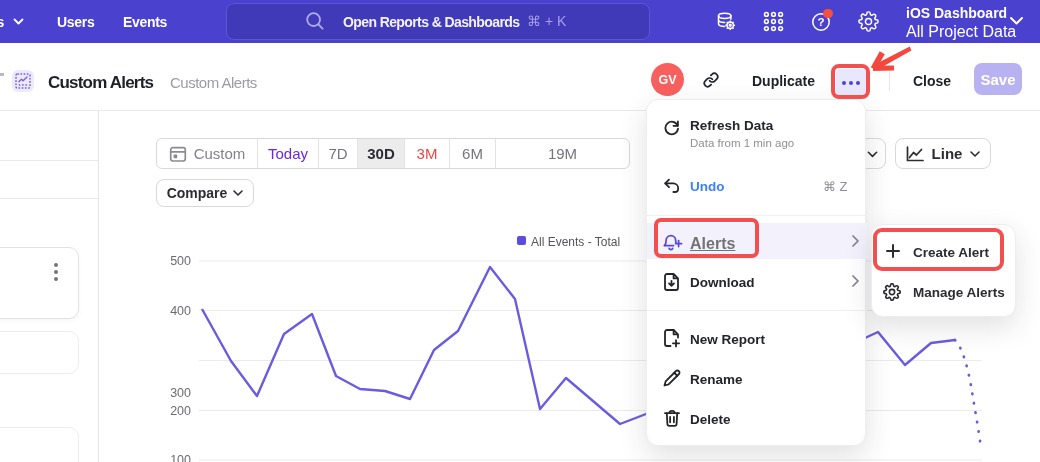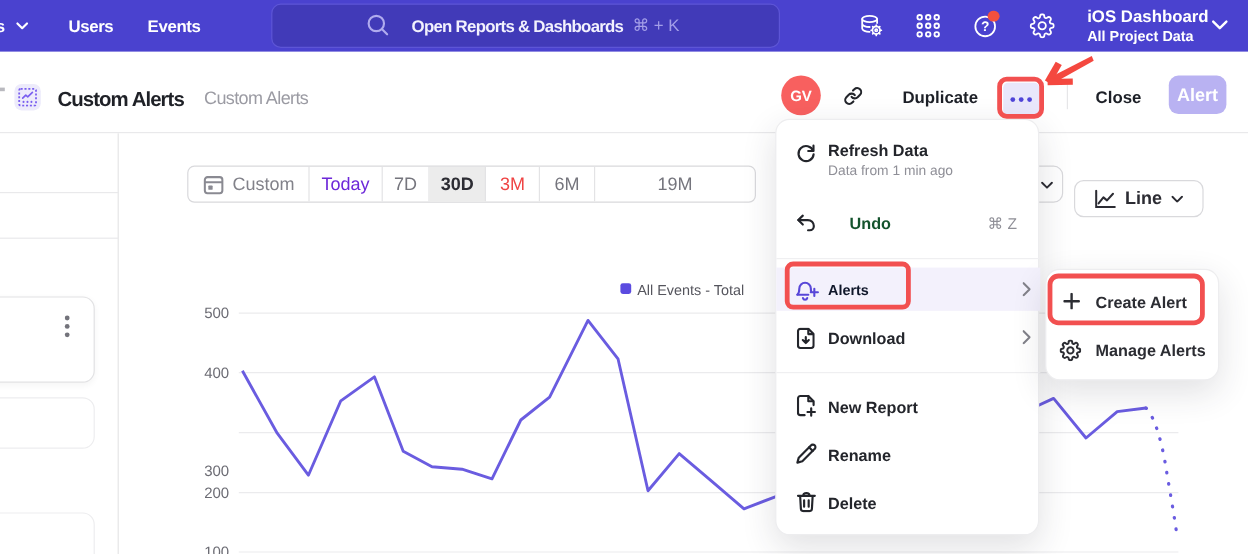--- a/index.html
+++ b/index.html
@@ -56,27 +56,32 @@
           </svg>
         Custom</div>
       <div style="width:61px;display:flex;align-items:center;justify-content:center;border-right:1px solid #e3e3e5;color:#6d28d9;font-size:15px;">Today</div>
       <div style="width:39px;display:flex;align-items:center;justify-content:center;border-right:1px solid #e3e3e5;color:#75757d;font-size:15px;">7D</div>
       <div style="width:47px;display:flex;align-items:center;justify-content:center;border-right:1px solid #e3e3e5;color:#2c2c33;font-weight:700;font-size:15px;background:#ececec;">30D</div>
       <div style="width:45px;display:flex;align-items:center;justify-content:center;border-right:1px solid #e3e3e5;color:#ef4444;font-size:15px;">3M</div>
       <div style="width:46px;display:flex;align-items:center;justify-content:center;border-right:1px solid #e3e3e5;color:#75757d;font-size:15px;">6M</div>
       <div style="flex:1;display:flex;align-items:center;justify-content:center;color:#75757d;font-size:15px;">19M</div>
     </div>
 
+    <div class="abs" style="left:156px;top:68px;width:98px;height:28px;border:1px solid #d9d9dc;border-radius:8px;background:#fff;display:flex;align-items:center;justify-content:center;gap:6px;font-size:14px;font-weight:700;color:#2c2c33;">Compare
+      <svg width="10" height="6" viewBox="0 0 10 6" fill="none">
+          <path d="M1 1 L5 5 L9 1" stroke="#2c2c33" stroke-width="1.6" stroke-linecap="round" stroke-linejoin="round"></path>
+        </svg>
+    </div>
 
     <div class="abs" style="left:840px;top:27px;width:46px;height:31px;border:1px solid #d9d9dc;border-radius:8px;background:#fff;"></div>
     <svg class="abs" style="left:867px;top:40px;" width="11" height="7" viewBox="0 0 11 7" fill="none">
         <path d="M1.4 1.3 L5.5 5.4 L9.6 1.3" stroke="#2c2c33" stroke-width="1.6" stroke-linecap="round" stroke-linejoin="round"></path>
       </svg>
 
-    <div class="abs" style="left:895px;top:39px;width:108px;height:31px;border:1px solid #d9d9dc;border-radius:8px;background:#fff;display:flex;align-items:center;justify-content:center;gap:8px;font-size:15px;font-weight:700;color:#2c2c33;">
+    <div class="abs" style="left:895px;top:27px;width:96px;height:31px;border:1px solid #d9d9dc;border-radius:8px;background:#fff;display:flex;align-items:center;justify-content:center;gap:8px;font-size:15px;font-weight:700;color:#2c2c33;">
       <svg width="18" height="16" viewBox="0 0 18 16" fill="none">
           <path d="M1.5 1 L1.5 14.5 L17 14.5" stroke="#2c2c33" stroke-width="1.7" stroke-linecap="round"></path>
           <path d="M3.5 11.5 L7.5 6.5 L10.5 9 L15.5 3.5" stroke="#2c2c33" stroke-width="1.7" stroke-linecap="round" stroke-linejoin="round"></path>
         </svg>
       Line
       <svg width="10" height="6" viewBox="0 0 10 6" fill="none">
           <path d="M1 1 L5 5 L9 1" stroke="#2c2c33" stroke-width="1.6" stroke-linecap="round" stroke-linejoin="round"></path>
         </svg>
     </div>
   </div>
@@ -131,21 +136,21 @@
     <svg class="abs" style="left:811px;top:12px;" width="23" height="20" viewBox="0 0 23 20" fill="none">
       <circle cx="10" cy="10" r="8.2" stroke="#fff" stroke-width="1.5"></circle>
       <text x="10" y="14.2" text-anchor="middle" font-size="11.5" font-weight="700" fill="#fff" font-family="Liberation Sans, sans-serif">?</text>
     </svg>
     <div class="abs" style="left:823.2px;top:8.8px;width:9.6px;height:9.6px;border-radius:50%;background:#f4503e;"></div>
     <svg class="abs" style="left:858px;top:11px;" width="21" height="21" viewBox="0 0 24 24" fill="none">
       <path d="M12 15.5 A3.5 3.5 0 1 0 12 8.5 A3.5 3.5 0 1 0 12 15.5 Z" stroke="#fff" stroke-width="1.7"></path>
       <path d="M19.4 15a1.65 1.65 0 0 0 .33 1.82l.06.06a2 2 0 1 1-2.83 2.83l-.06-.06a1.65 1.65 0 0 0-1.82-.33 1.65 1.65 0 0 0-1 1.51V21a2 2 0 1 1-4 0v-.09A1.65 1.65 0 0 0 9 19.4a1.65 1.65 0 0 0-1.82.33l-.06.06a2 2 0 1 1-2.83-2.83l.06-.06a1.65 1.65 0 0 0 .33-1.82 1.65 1.65 0 0 0-1.51-1H3a2 2 0 1 1 0-4h.09A1.65 1.65 0 0 0 4.6 9a1.65 1.65 0 0 0-.33-1.82l-.06-.06a2 2 0 1 1 2.83-2.83l.06.06a1.65 1.65 0 0 0 1.82.33H9a1.65 1.65 0 0 0 1-1.51V3a2 2 0 1 1 4 0v.09a1.65 1.65 0 0 0 1 1.51 1.65 1.65 0 0 0 1.82-.33l.06-.06a2 2 0 1 1 2.83 2.83l-.06.06a1.65 1.65 0 0 0-.33 1.82V9a1.65 1.65 0 0 0 1.51 1H21a2 2 0 1 1 0 4h-.09a1.65 1.65 0 0 0-1.51 1z" stroke="#fff" stroke-width="1.7" stroke-linejoin="round"></path>
     </svg>
     <div class="abs" style="left:906px;top:5px;font-size:14px;font-weight:700;">iOS Dashboard</div>
-    <div class="abs" style="left:906px;top:23px;font-size:12px;font-weight:700;">All Project Data</div>
+    <div class="abs" style="left:906px;top:23px;font-size:16px;font-weight:400;">All Project Data</div>
     <svg class="abs" style="left:1009px;top:16px;" width="15" height="10" viewBox="0 0 15 10" fill="none">
         <path d="M2 2 L7.5 7.5 L13 2" stroke="#fff" stroke-width="2" stroke-linecap="round" stroke-linejoin="round"></path>
       </svg>
   </div>
 
   <div class="abs" id="header" style="left:0;top:43px;width:1040px;height:68px;background:#fff;border-bottom:1px solid #e9e9eb;z-index:5;">
     <div class="abs" style="left:0;top:30px;width:4px;height:3px;background:#b9b9bf;"></div>
     <div class="abs" style="left:12px;top:27px;width:22px;height:22px;background:#edebfb;border-radius:6px;"></div>
     <svg class="abs" style="left:15px;top:30px;" width="16" height="16" viewBox="0 0 16 16" fill="none">
       <rect x="1" y="1" width="14" height="14" rx="1.2" stroke="#7a5ff0" stroke-width="1.5" stroke-dasharray="1.7 1.5"></rect>
@@ -164,51 +169,51 @@
       </svg>
     <div class="abs" style="left:752px;top:30px;font-size:14px;font-weight:700;color:#1d2027;">Duplicate</div>
 
     <div class="abs" style="left:836px;top:26px;width:30px;height:27px;background:#e9e7fb;border-radius:4px;display:flex;align-items:center;justify-content:center;gap:3px;">
       <div style="width:4px;height:4px;border-radius:50%;background:#4f44d8;"></div>
       <div style="width:4px;height:4px;border-radius:50%;background:#4f44d8;"></div>
       <div style="width:4px;height:4px;border-radius:50%;background:#4f44d8;"></div>
     </div>
     <div class="abs" style="left:889px;top:27px;width:1px;height:21px;background:#e6e6e8;"></div>
     <div class="abs" style="left:913px;top:30px;font-size:14px;font-weight:700;color:#1d2027;">Close</div>
-    <div class="abs" style="left:974px;top:20px;width:48px;height:32px;background:#b9b2f2;border-radius:8px;color:#fff;font-size:15px;font-weight:700;display:flex;align-items:center;justify-content:center;">Alert</div>
+    <div class="abs" style="left:974px;top:20px;width:48px;height:32px;background:#b9b2f2;border-radius:8px;color:#fff;font-size:15px;font-weight:700;display:flex;align-items:center;justify-content:center;">Save</div>
   </div>
 
   <div class="abs" id="menu" style="left:646px;top:99px;width:220px;height:347px;background:#fff;border:1px solid #ededef;border-radius:12px;box-shadow:0 10px 28px rgba(40,40,60,0.14);z-index:8;">
 
     <svg class="abs" style="left:16px;top:19px;" width="17" height="17" viewBox="0 0 17 17" fill="none">
         <path d="M14.6 6.7 A 6.3 6.3 0 1 0 15 9.6" stroke="#23252b" stroke-width="1.8" stroke-linecap="round"></path>
         <path d="M14.9 2.4 L14.9 6.8 L10.5 6.8" stroke="#23252b" stroke-width="1.8" stroke-linecap="round" stroke-linejoin="round"></path>
       </svg>
     <div class="abs" style="left:43px;top:18px;font-size:13.5px;font-weight:700;color:#23252b;">Refresh Data</div>
     <div class="abs" style="left:43px;top:37px;font-size:11.5px;color:#8f8f97;">Data from 1 min ago</div>
 
     <svg class="abs" style="left:16px;top:78px;" width="18" height="15" viewBox="0 0 18 15" fill="none">
         <path d="M2.4 5.4 L10.2 5.4 C13 5.4 15.2 7.6 15.2 10.4 C15.2 12.4 13.8 14 11.8 14 L10.4 14" stroke="#23252b" stroke-width="1.8" stroke-linecap="round"></path>
         <path d="M6 1.7 L2.2 5.4 L6 9.1" stroke="#23252b" stroke-width="1.8" stroke-linecap="round" stroke-linejoin="round"></path>
       </svg>
-    <div class="abs" style="left:61px;top:79px;font-size:13.5px;font-weight:700;color:#14532d;">Undo</div>
+    <div class="abs" style="left:43px;top:79px;font-size:13.5px;font-weight:700;color:#3b82f6;">Undo</div>
     <div class="abs" style="left:176px;top:79px;font-size:13px;color:#8f8f97;">⌘ Z</div>
     <div class="abs" style="left:0;top:115px;width:220px;height:1px;background:#efeff1;"></div>
 
     <div class="abs" style="left:0;top:123px;width:220px;height:36px;background:#f3f1fc;"></div>
     <svg class="abs" style="left:15px;top:133px;" width="21" height="19" viewBox="0 0 21 19" fill="none">
       <path d="M2.6 12.4 C3.6 11.5 4.1 9.6 4.1 7.4 A 4.8 4.8 0 0 1 13.7 7.4 C13.7 8.5 13.8 9.5 14.1 10.3" stroke="#5847d8" stroke-width="1.75" stroke-linecap="round"></path>
       <path d="M2.4 12.6 L11.6 12.6" stroke="#5847d8" stroke-width="1.75" stroke-linecap="round"></path>
       <path d="M7.1 15.3 a 1.85 1.85 0 0 0 3.6 0" stroke="#5847d8" stroke-width="1.75" stroke-linecap="round"></path>
       <g stroke="#5847d8" stroke-width="1.75" stroke-linecap="round">
           <line x1="16.6" y1="7.6" x2="16.6" y2="13.6"></line>
           <line x1="13.6" y1="10.6" x2="19.6" y2="10.6"></line>
         </g>
     </svg>
-    <div class="abs" style="left:43px;top:135px;font-size:12px;font-weight:700;color:#0f172a;">Alerts</div>
+    <div class="abs" style="left:43px;top:135px;font-size:16px;font-weight:700;color:#737373;text-decoration:underline;">Alerts</div>
     <svg class="abs" style="left:205px;top:135px;" width="7" height="12" viewBox="0 0 7 12" fill="none">
         <path d="M1 1 L6 6 L1 11" stroke="#82828a" stroke-width="1.7" stroke-linecap="round" stroke-linejoin="round"></path>
       </svg>
 
     <svg class="abs" style="left:17px;top:173px;" width="15" height="18" viewBox="0 0 15 18" fill="none">
       <path d="M9.6 1 L3 1 A 2 2 0 0 0 1 3 L1 15 A 2 2 0 0 0 3 17 L12 17 A 2 2 0 0 0 14 15 L14 5.4 Z" stroke="#23252b" stroke-width="1.8" stroke-linejoin="round"></path>
       <path d="M9.6 1 L9.6 5.4 L14 5.4" stroke="#23252b" stroke-width="1.8" stroke-linejoin="round"></path>
       <path d="M7.5 7.8 L7.5 12.8 M5 10.4 L7.5 12.9 L10 10.4" stroke="#23252b" stroke-width="1.8" stroke-linecap="round" stroke-linejoin="round"></path>
     </svg>
     <div class="abs" style="left:43px;top:175px;font-size:13.5px;font-weight:700;color:#23252b;">Download</div>

